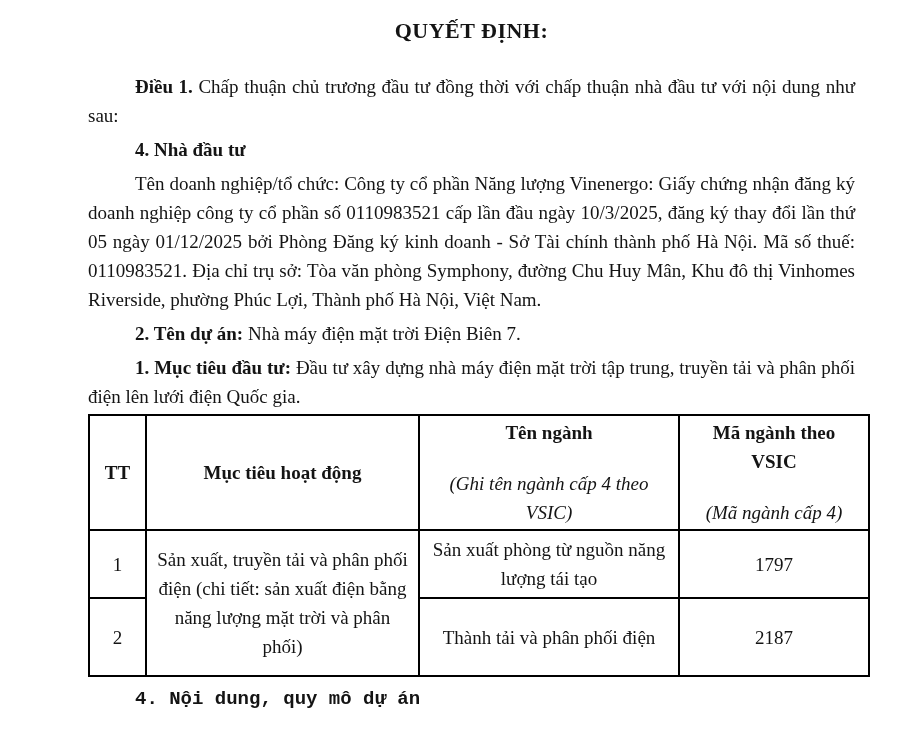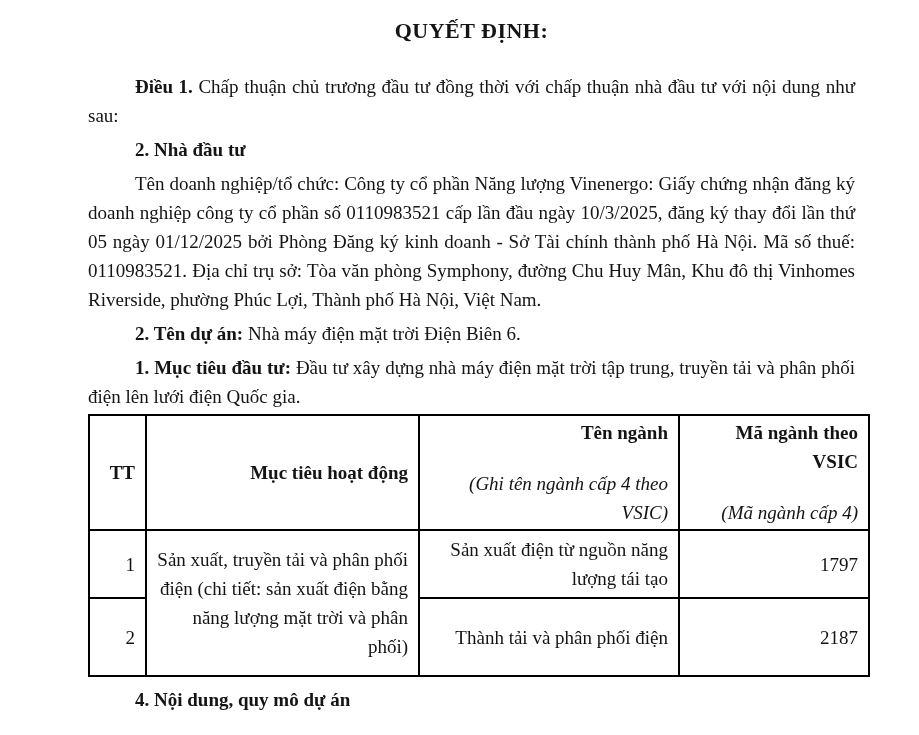--- a/index.html
+++ b/index.html
@@ -33,61 +33,62 @@
   .bold { font-weight: bold; }
   .industry-table {
     border-collapse: collapse;
     table-layout: fixed;
     width: 780px;
     margin-top: 0;
   }
   .industry-table th,
   .industry-table td {
     border: 2px solid #000000;
-    text-align: right;
+    text-align: center;
     vertical-align: middle;
     font-weight: normal;
     padding: 2px 10px;
     line-height: 29px;
   }
   .industry-table thead tr { height: 110px; }
   .row-1 { height: 68px; }
   .row-2 { height: 78px; }
   .th-main { font-weight: bold; }
   .th-note { font-style: italic; margin-top: 22px; }
   .th-center { font-weight: bold; }
   .col-tt  { width: 57px; }
   .col-obj { width: 273px; }
   .col-ind { width: 260px; }
   .col-code{ width: 190px; }
   .scope-heading {
     font-weight: bold;
     text-indent: 47px;
     margin-top: 8px;
+    font-family: Liberation Mono, monospace;
   }
 </style>
 </head>
 <body>
 
 <div class="page">
 
   <h1 class="doc-title">QUYẾT ĐỊNH:</h1>
 
   <p class="para">
     <b>Điều 1.</b>
     <span>Chấp thuận chủ trương đầu tư đồng thời với chấp thuận nhà đầu tư với nội dung như sau:</span>
   </p>
 
-  <p class="para bold">2. Nhà đầu tư</p>
+  <p class="para bold">4. Nhà đầu tư</p>
 
   <p class="para">Tên doanh nghiệp/tổ chức: Công ty cổ phần Năng lượng Vinenergo: Giấy chứng nhận đăng ký doanh nghiệp công ty cổ phần số 0110983521 cấp lần đầu ngày 10/3/2025, đăng ký thay đổi lần thứ 05 ngày 01/12/2025 bởi Phòng Đăng ký kinh doanh - Sở Tài chính thành phố Hà Nội. Mã số thuế: 0110983521. Địa chỉ trụ sở: Tòa văn phòng Symphony, đường Chu Huy Mân, Khu đô thị Vinhomes Riverside, phường Phúc Lợi, Thành phố Hà Nội, Việt Nam.</p>
 
   <p class="para">
     <b>2. Tên dự án:</b>
-    <span>Nhà máy điện mặt trời Điện Biên 6.</span>
+    <span>Nhà máy điện mặt trời Điện Biên 7.</span>
   </p>
 
   <p class="para tight">
     <b>1. Mục tiêu đầu tư:</b>
     <span>Đầu tư xây dựng nhà máy điện mặt trời tập trung, truyền tải và phân phối điện lên lưới điện Quốc gia.</span>
   </p>
 
   <table class="industry-table">
     <colgroup>
       <col class="col-tt">
@@ -110,21 +111,21 @@
         <th>
           <div class="th-main">Mã ngành theo VSIC</div>
           <div class="th-note">(Mã ngành cấp 4)</div>
         </th>
       </tr>
     </thead>
     <tbody>
       <tr class="row-1">
         <td>1</td>
         <td rowspan="2">Sản xuất, truyền tải và phân phối điện (chi tiết: sản xuất điện bằng năng lượng mặt trời và phân phối)</td>
-        <td>Sản xuất điện từ nguồn năng lượng tái tạo</td>
+        <td>Sản xuất phòng từ nguồn năng lượng tái tạo</td>
         <td>1797</td>
       </tr>
       <tr class="row-2">
         <td>2</td>
         <td>Thành tải và phân phối điện</td>
         <td>2187</td>
       </tr>
     </tbody>
   </table>
 

